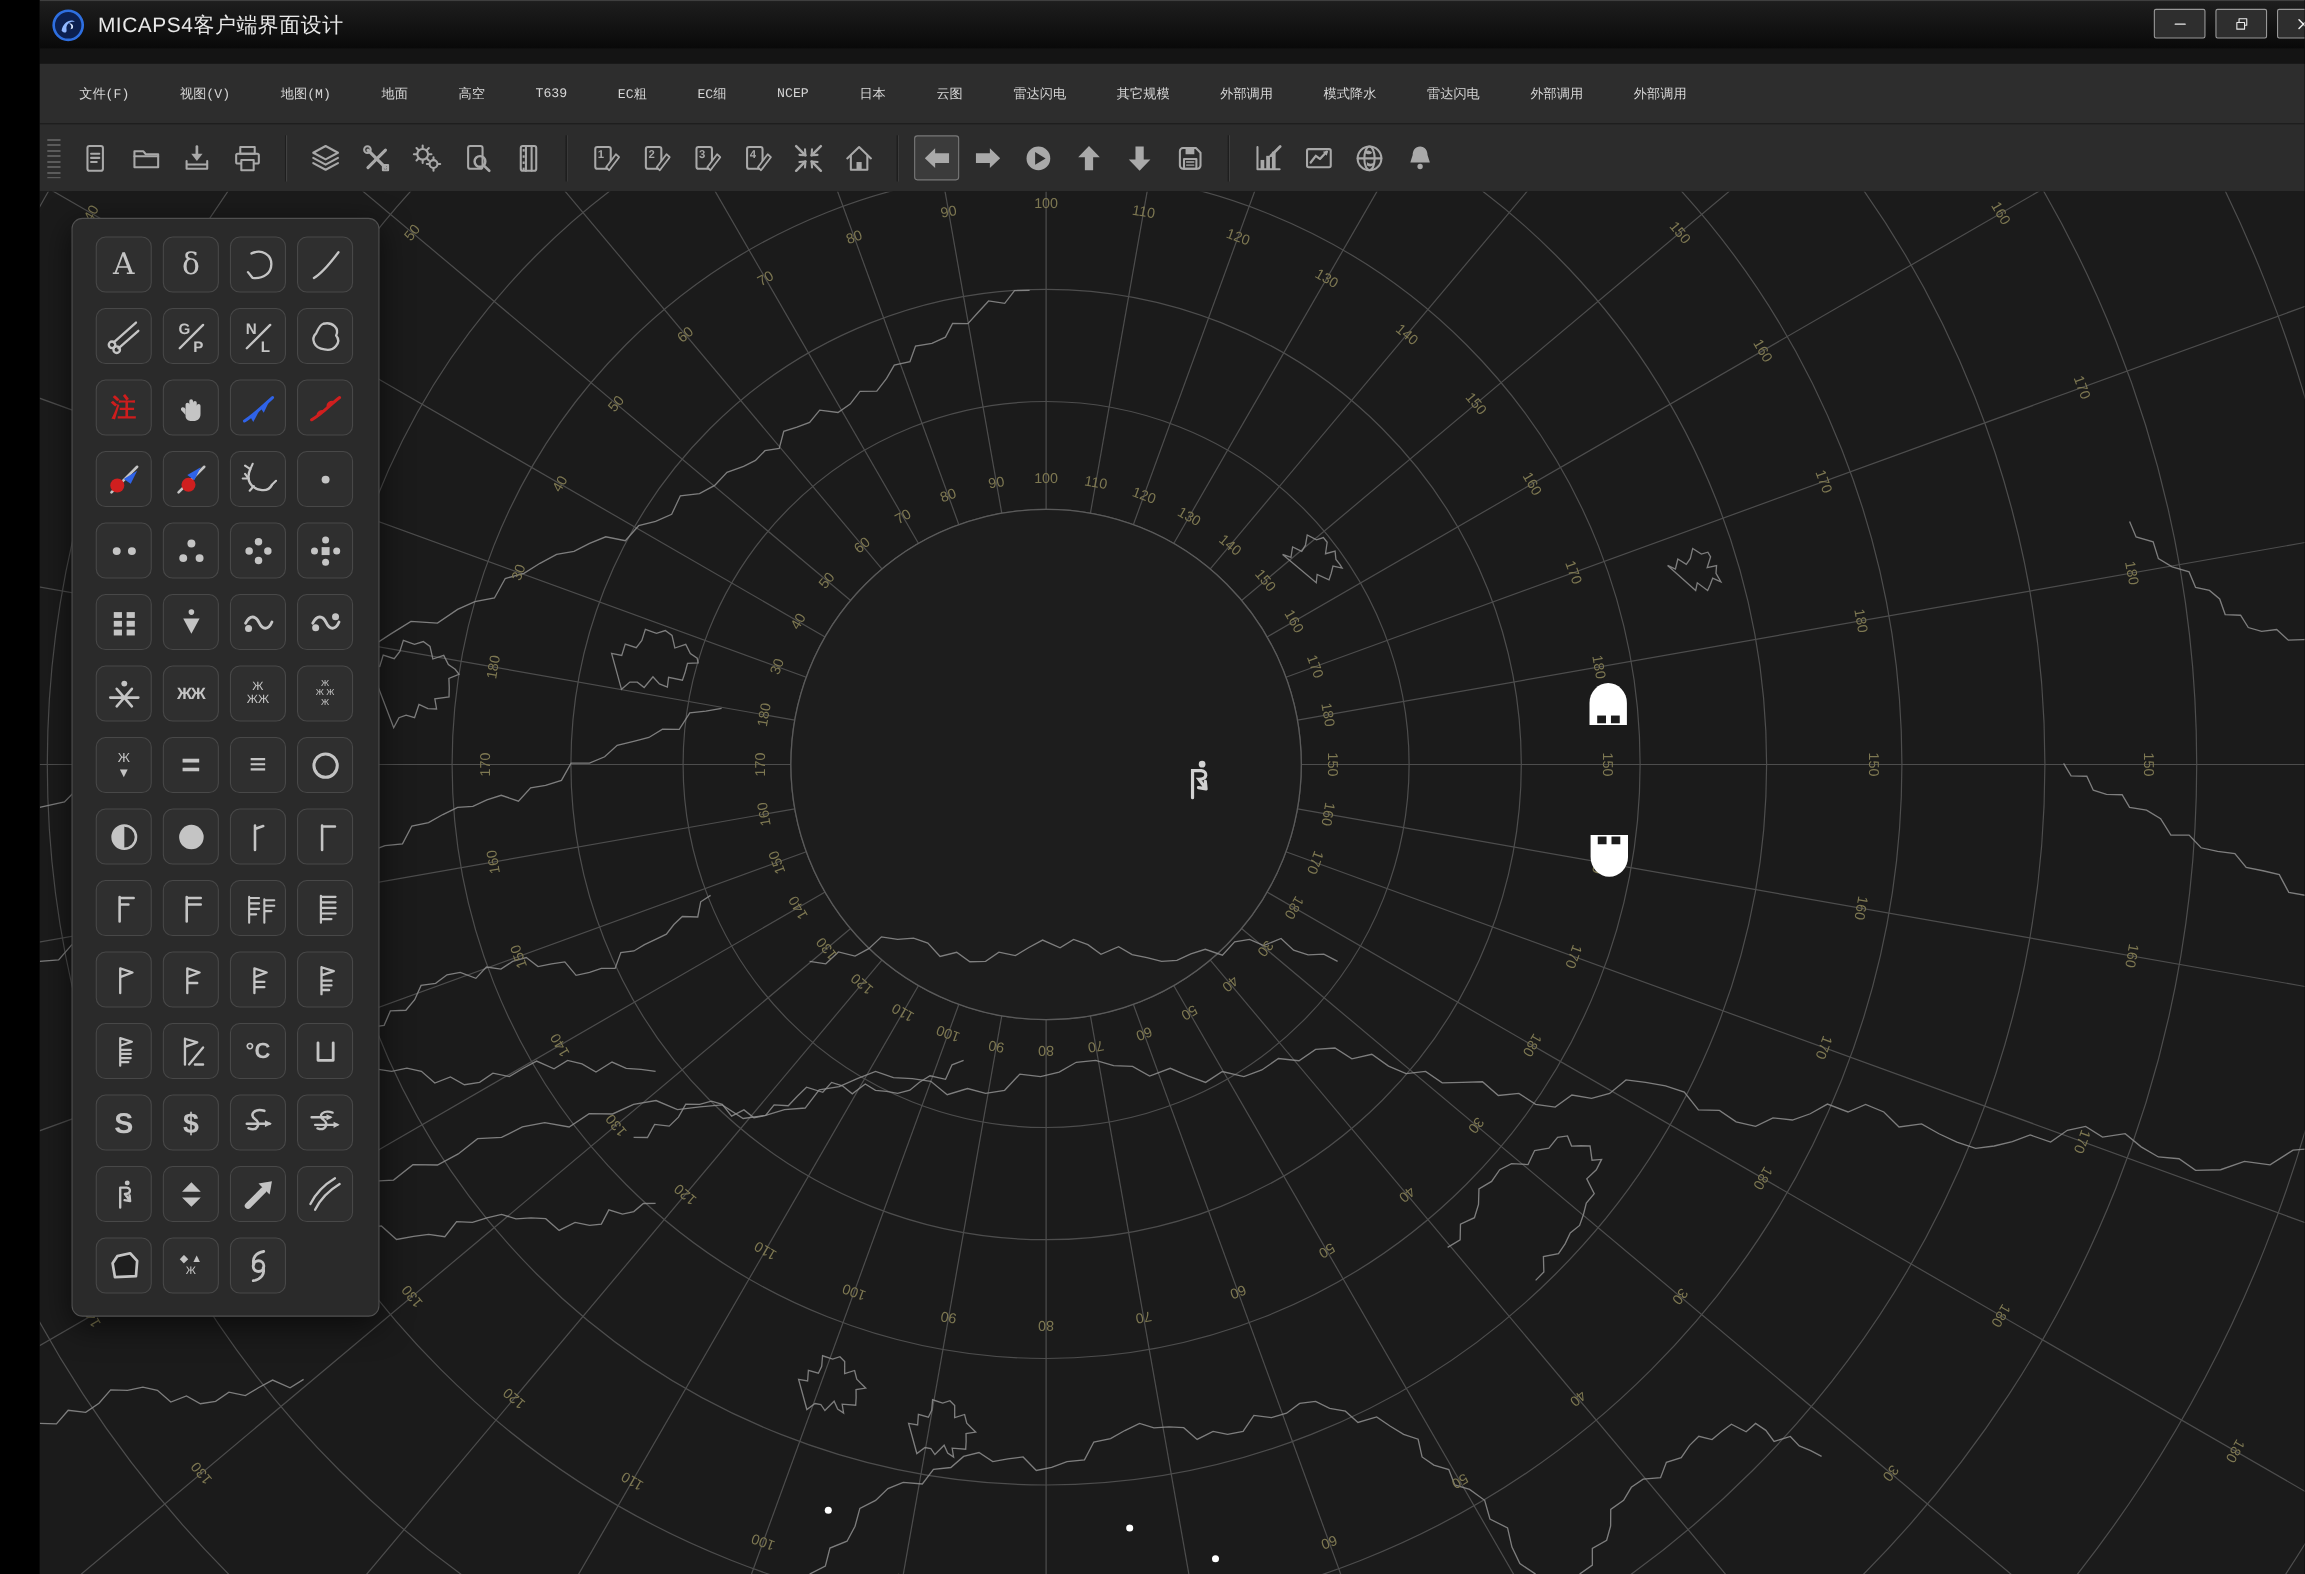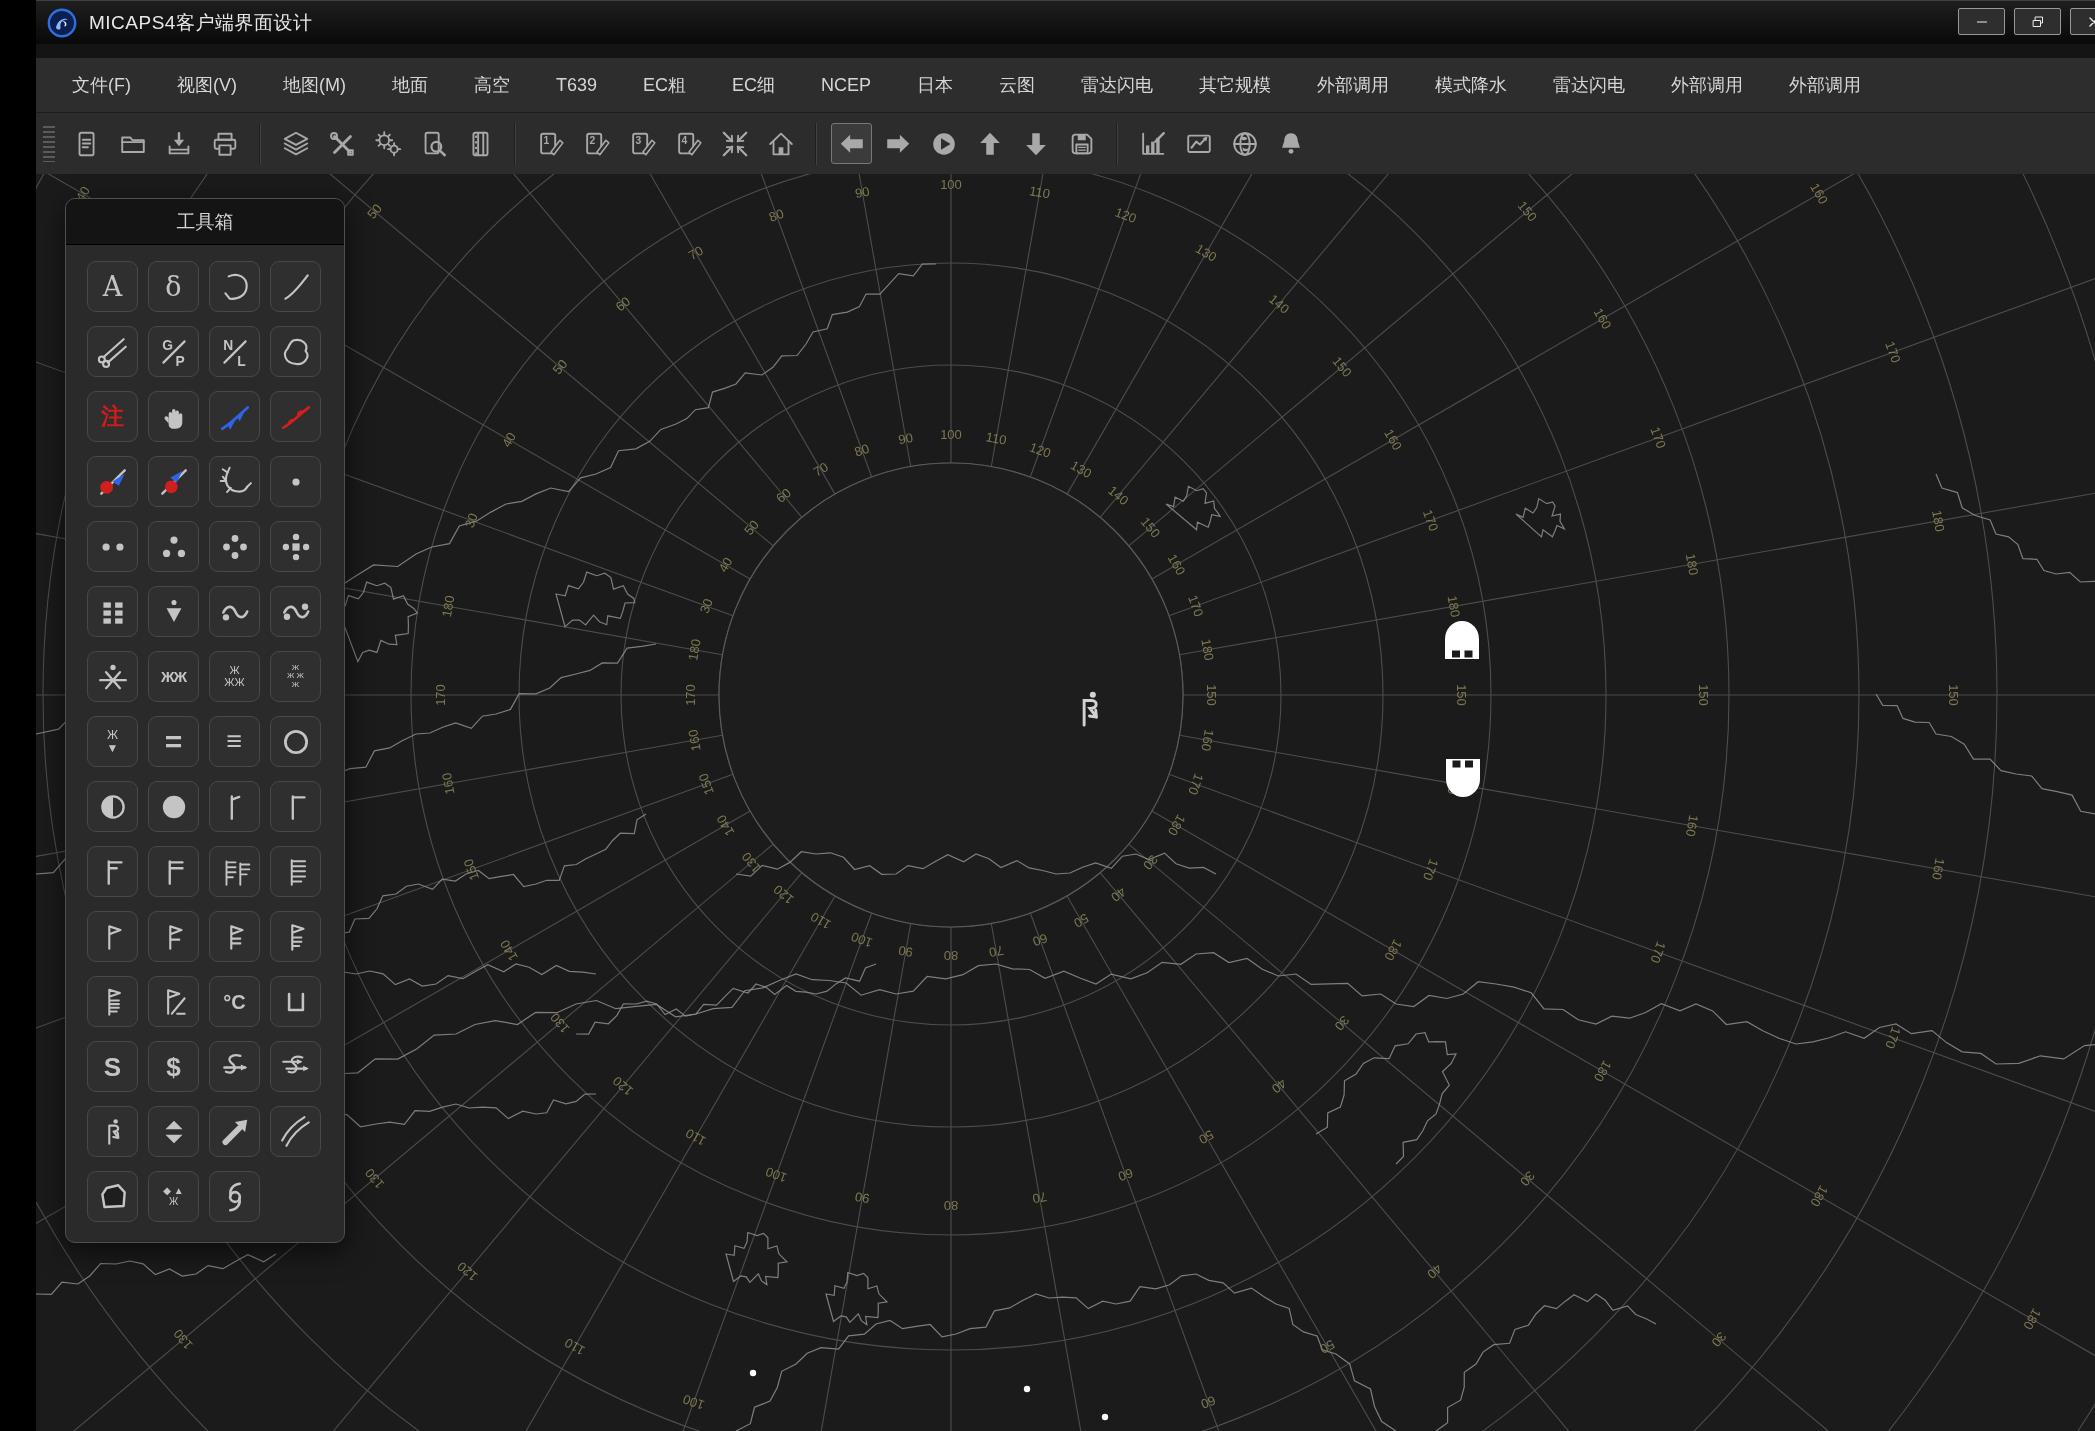--- a/index.html
+++ b/index.html
@@ -10,21 +10,21 @@
   .titlebar{position:absolute;top:0;left:0;right:0;height:44px;background:linear-gradient(#1e1e1e,#090909);border-top:1px solid #3f3f3f;display:flex;align-items:center;padding-left:10px;box-sizing:border-box;}
   .logo{display:flex;align-items:center;}
   .logo svg{width:32px;height:32px;}
   .apptitle{color:#e8e8e8;font-size:19px;margin-left:11px;letter-spacing:.5px;}
   .winctrl{position:absolute;right:14px;top:7px;display:flex;gap:9px;}
   .winbtn{width:47px;height:27px;background:#2e2e2e;border:1px solid #989898;border-radius:2px;color:#ececec;display:flex;align-items:center;justify-content:center;padding:0;cursor:pointer;}
   .winbtn svg{width:16px;height:16px;}
 
   
   .menubar{position:absolute;top:58px;left:0;right:0;height:54px;background:#2d2d2d;display:flex;align-items:center;padding-left:13px;box-sizing:border-box;}
-  .menuitem{background:none;border:none;color:#d6d6d6;font-size:18px;padding:0 23px;height:100%;cursor:pointer;font-family:Liberation Sans, sans-serif;white-space:nowrap;}
+  .menuitem{background:none;border:none;color:#d6d6d6;font-size:12px;padding:0 23px;height:100%;cursor:pointer;font-family:Liberation Mono, monospace;white-space:nowrap;}
 
   
   .toolbar{position:absolute;top:112px;left:0;right:0;height:62px;background:#2c2c2c;border-top:1px solid #1d1d1d;display:flex;align-items:center;gap:5px;padding-left:7px;box-sizing:border-box;}
   .grip{width:12px;height:36px;background:repeating-linear-gradient(to bottom,#5b5b5b 0 2px,transparent 2px 5px);margin-right:6px;}
   .tbbtn{width:41px;height:41px;display:flex;align-items:center;justify-content:center;background:transparent;border:1px solid transparent;border-radius:3px;color:#a9a9a9;cursor:pointer;padding:0;}
   .tbbtn svg{width:30px;height:30px;}
   .tbbtn.active{background:#3b3b3b;border:1px solid #787878;}
   .tbsep{width:2px;height:42px;background:linear-gradient(to right,#1e1e1e 50%,#414141 50%);margin:0 9px;flex:none;}
 
   
@@ -539,23 +539,20 @@
             <rect x="2.5" y="7.5" width="8" height="7" fill="#1b1b1b"></rect>
           </g>
           <g transform="translate(1030,512) scale(1.45)" stroke="#d2d2d2" stroke-width="2" fill="none" stroke-linecap="round">
             <circle cx="18.5" cy="6" r="2.1" fill="#d2d2d2" stroke="none"></circle>
             <path d="M12.5,27 V10 H18 C22,10.5 22,15.5 16.5,15.5 L21,21.5 M21,21.5 L16.2,20.7 M21,21.5 L20.5,16.7"></path>
           </g>
         </svg>
       </div>
 
     <div class="toolbox">
-      <div class="tbxhead">
-        <span>工具箱</span>
-      </div>
       <div class="tbxgrid">
 
       <button class="tool">
             <span style="display: flex;">
               <span class="tglyph serif" style="font-size:27px;">A</span>
             </span>
           </button>
           <button class="tool">
             <span style="display: flex;">
               <span class="tglyph serif" style="font-size:27px;">δ</span>

